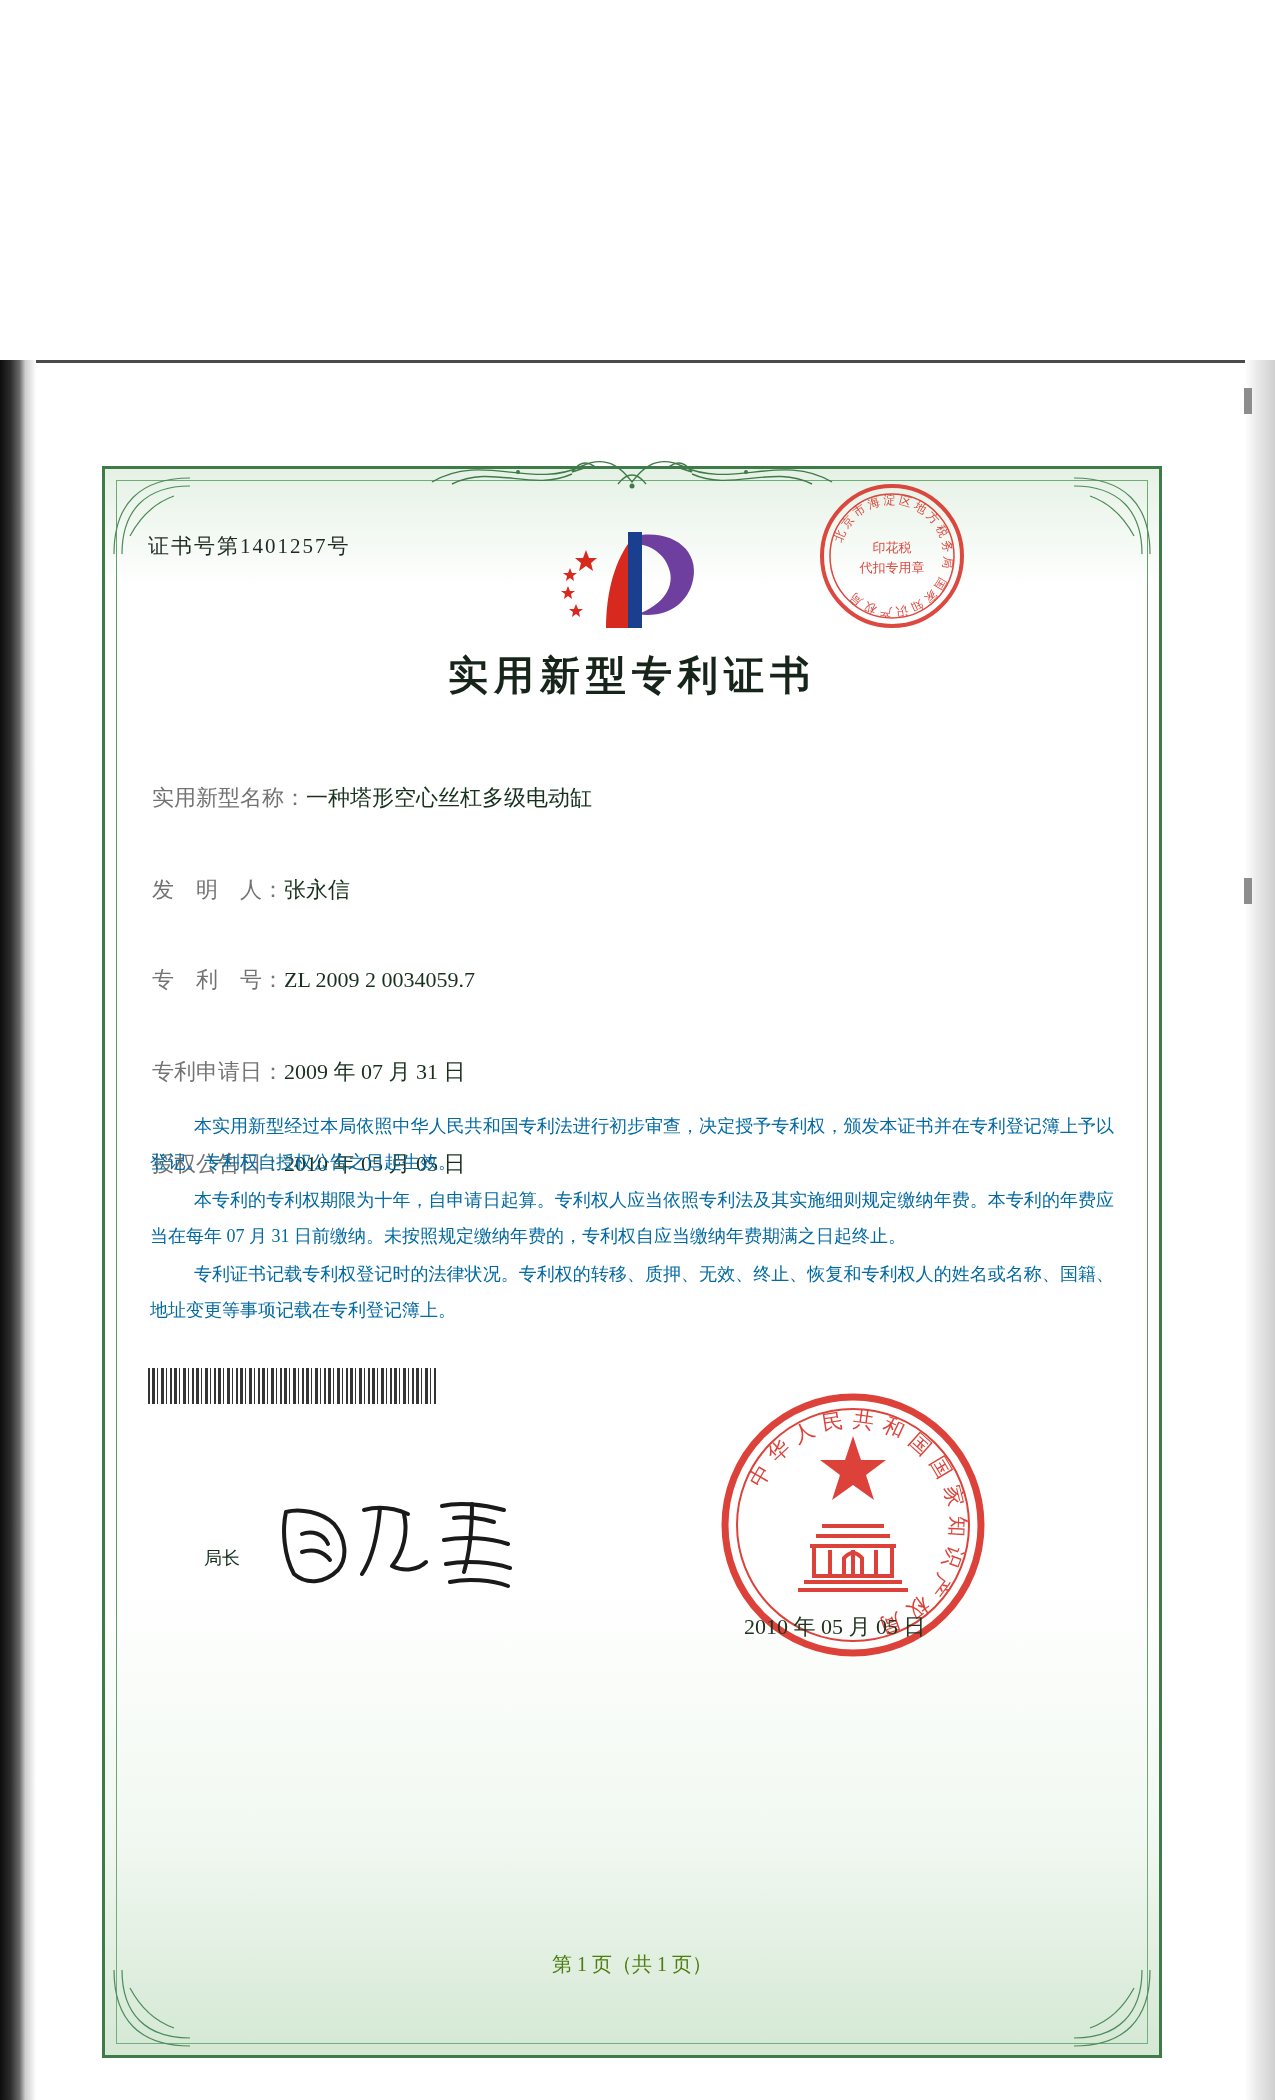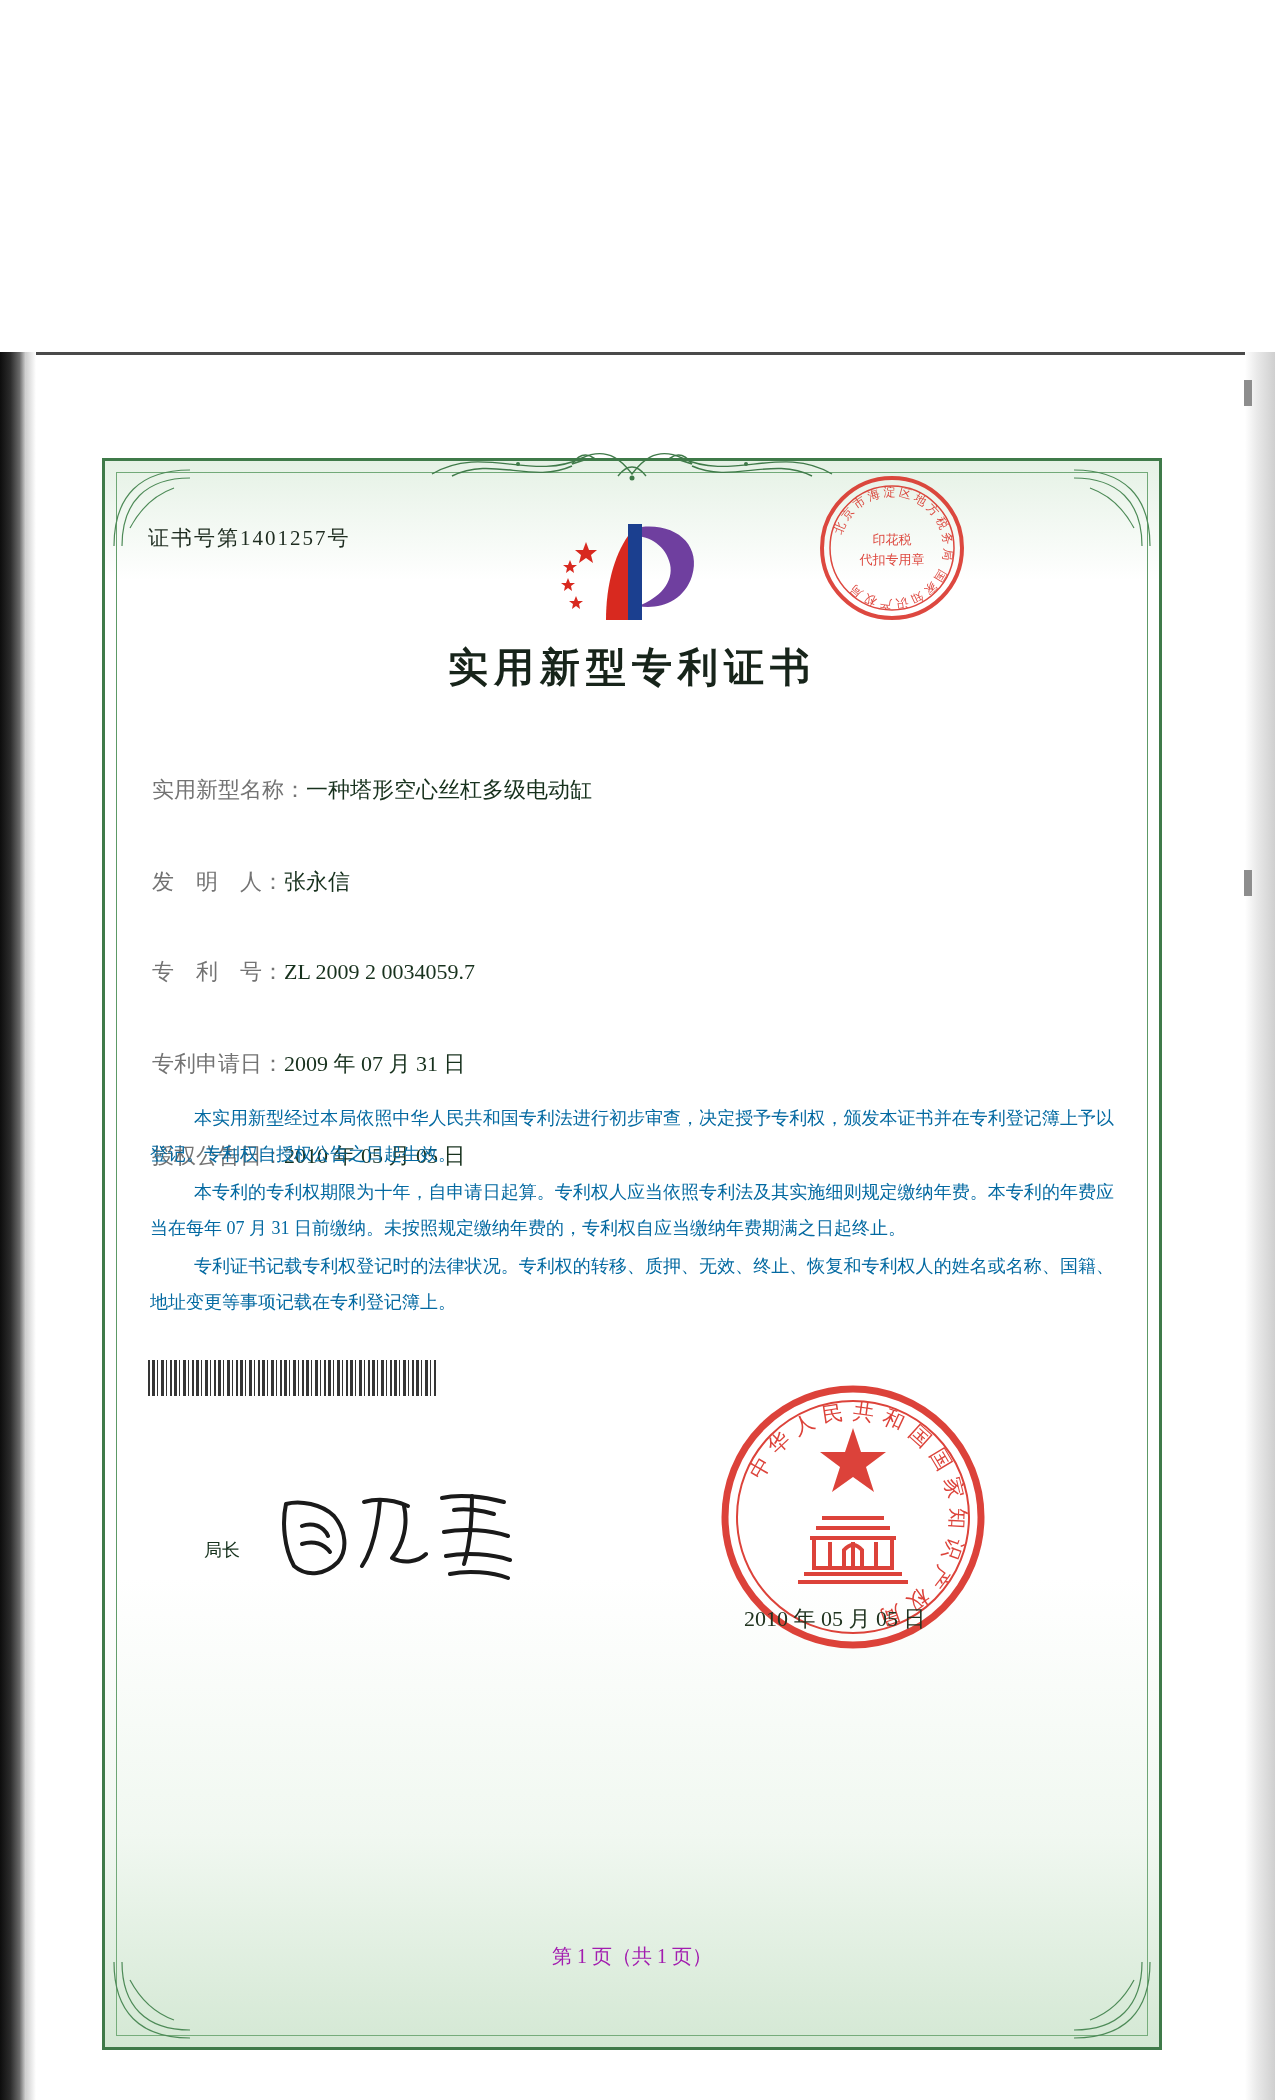--- a/index.html
+++ b/index.html
@@ -11,21 +11,21 @@
     width: 1275px;
     height: 2100px;
     position: relative;
     font-family: "Liberation Serif", serif;
     overflow: hidden;
   }
 
   
   .scan {
     position: absolute;
-    left: 0; top: 0;
+    left: 0; top: 8px;
     width: 1275px; height: 1540px;
     background: #ffffff;
   }
   
   .scan-edge-left {
     position: absolute;
     left: 0; top: 352px;
     width: 26px; height: 1748px;
     background: linear-gradient(to right, #0d0d0d 0%, #2c2c2c 40%, #6b6b6b 75%, #d8d8d8 100%);
   }
@@ -217,21 +217,21 @@
     position: absolute;
     left: 722px; top: 22px;
     width: 148px; height: 148px;
   }
 
   .page-foot {
     position: absolute;
     left: 50%; transform: translateX(-50%);
     bottom: 86px;
     font-size: 20px;
-    color: #a21caf;
+    color: #4d7c0f;
     white-space: nowrap;
   }
 </style>
 </head>
 <body>
 
 <div class="scan">
 
   <div class="scan-edge-top"></div>
   <div class="scan-edge-left"></div>

